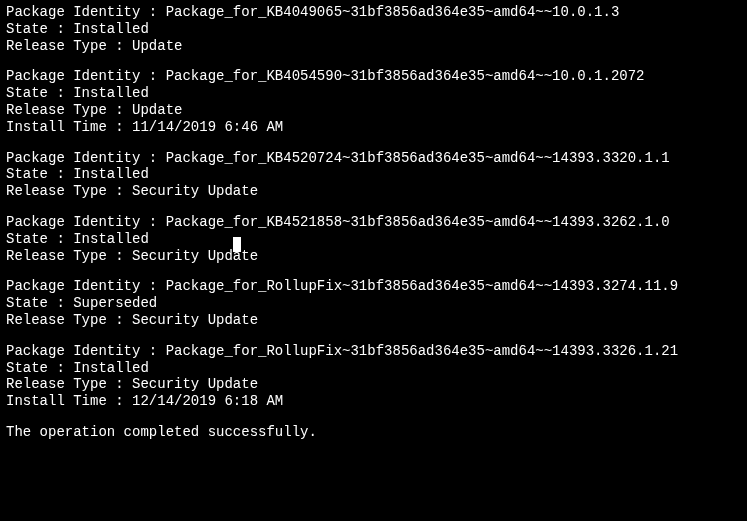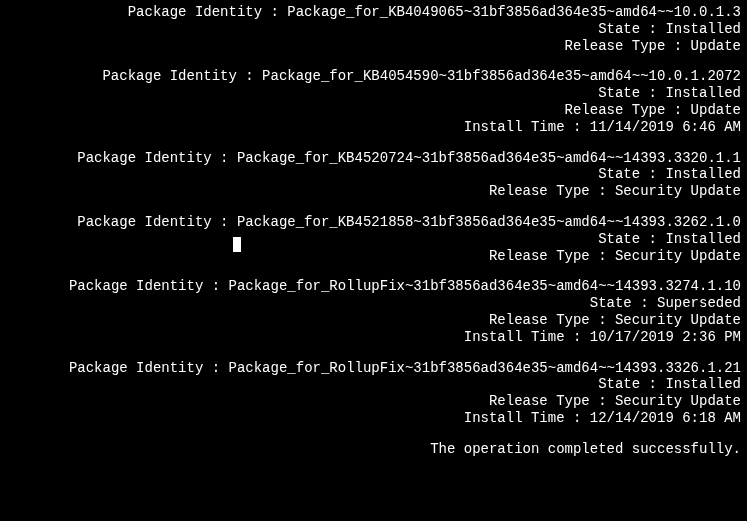--- a/index.html
+++ b/index.html
@@ -17,21 +17,20 @@
       width: 747px;
       height: 521px;
       overflow: hidden;
       position: relative;
     }
     .package-block {
       margin-bottom: 14px;
     }
     .line {
       white-space: pre;
-      text-align: right;
     }
     .footer {
       margin-top: 4px;
     }
     .cursor {
       position: absolute;
       background-color: #ffffff;
       width: 8px;
       height: 15px;
       left: 233px;
@@ -57,24 +56,23 @@
       <div class="line"><span>Package Identity : </span><span>Package_for_KB4520724~31bf3856ad364e35~amd64~~14393.3320.1.1</span></div>
       <div class="line"><span>State : </span><span>Installed</span></div>
       <div class="line"><span>Release Type : </span><span>Security Update</span></div>
     </div>
     <div class="package-block">
       <div class="line"><span>Package Identity : </span><span>Package_for_KB4521858~31bf3856ad364e35~amd64~~14393.3262.1.0</span></div>
       <div class="line"><span>State : </span><span>Installed</span></div>
       <div class="line"><span>Release Type : </span><span>Security Update</span></div>
     </div>
     <div class="package-block">
-      <div class="line"><span>Package Identity : </span><span>Package_for_RollupFix~31bf3856ad364e35~amd64~~14393.3274.1.10</span></div>
+      <div class="line"><span>Package Identity : </span><span>Package_for_RollupFix~31bf3856ad364e35~amd64~~14393.3274.11.9</span></div>
       <div class="line"><span>State : </span><span>Superseded</span></div>
       <div class="line"><span>Release Type : </span><span>Security Update</span></div>
-      <div class="line"><span>Install Time : </span><span>10/17/2019 2:36 PM</span></div>
     </div>
     <div class="package-block">
       <div class="line"><span>Package Identity : </span><span>Package_for_RollupFix~31bf3856ad364e35~amd64~~14393.3326.1.21</span></div>
       <div class="line"><span>State : </span><span>Installed</span></div>
       <div class="line"><span>Release Type : </span><span>Security Update</span></div>
       <div class="line"><span>Install Time : </span><span>12/14/2019 6:18 AM</span></div>
     </div>
   </div>
 
 <div class="footer">

